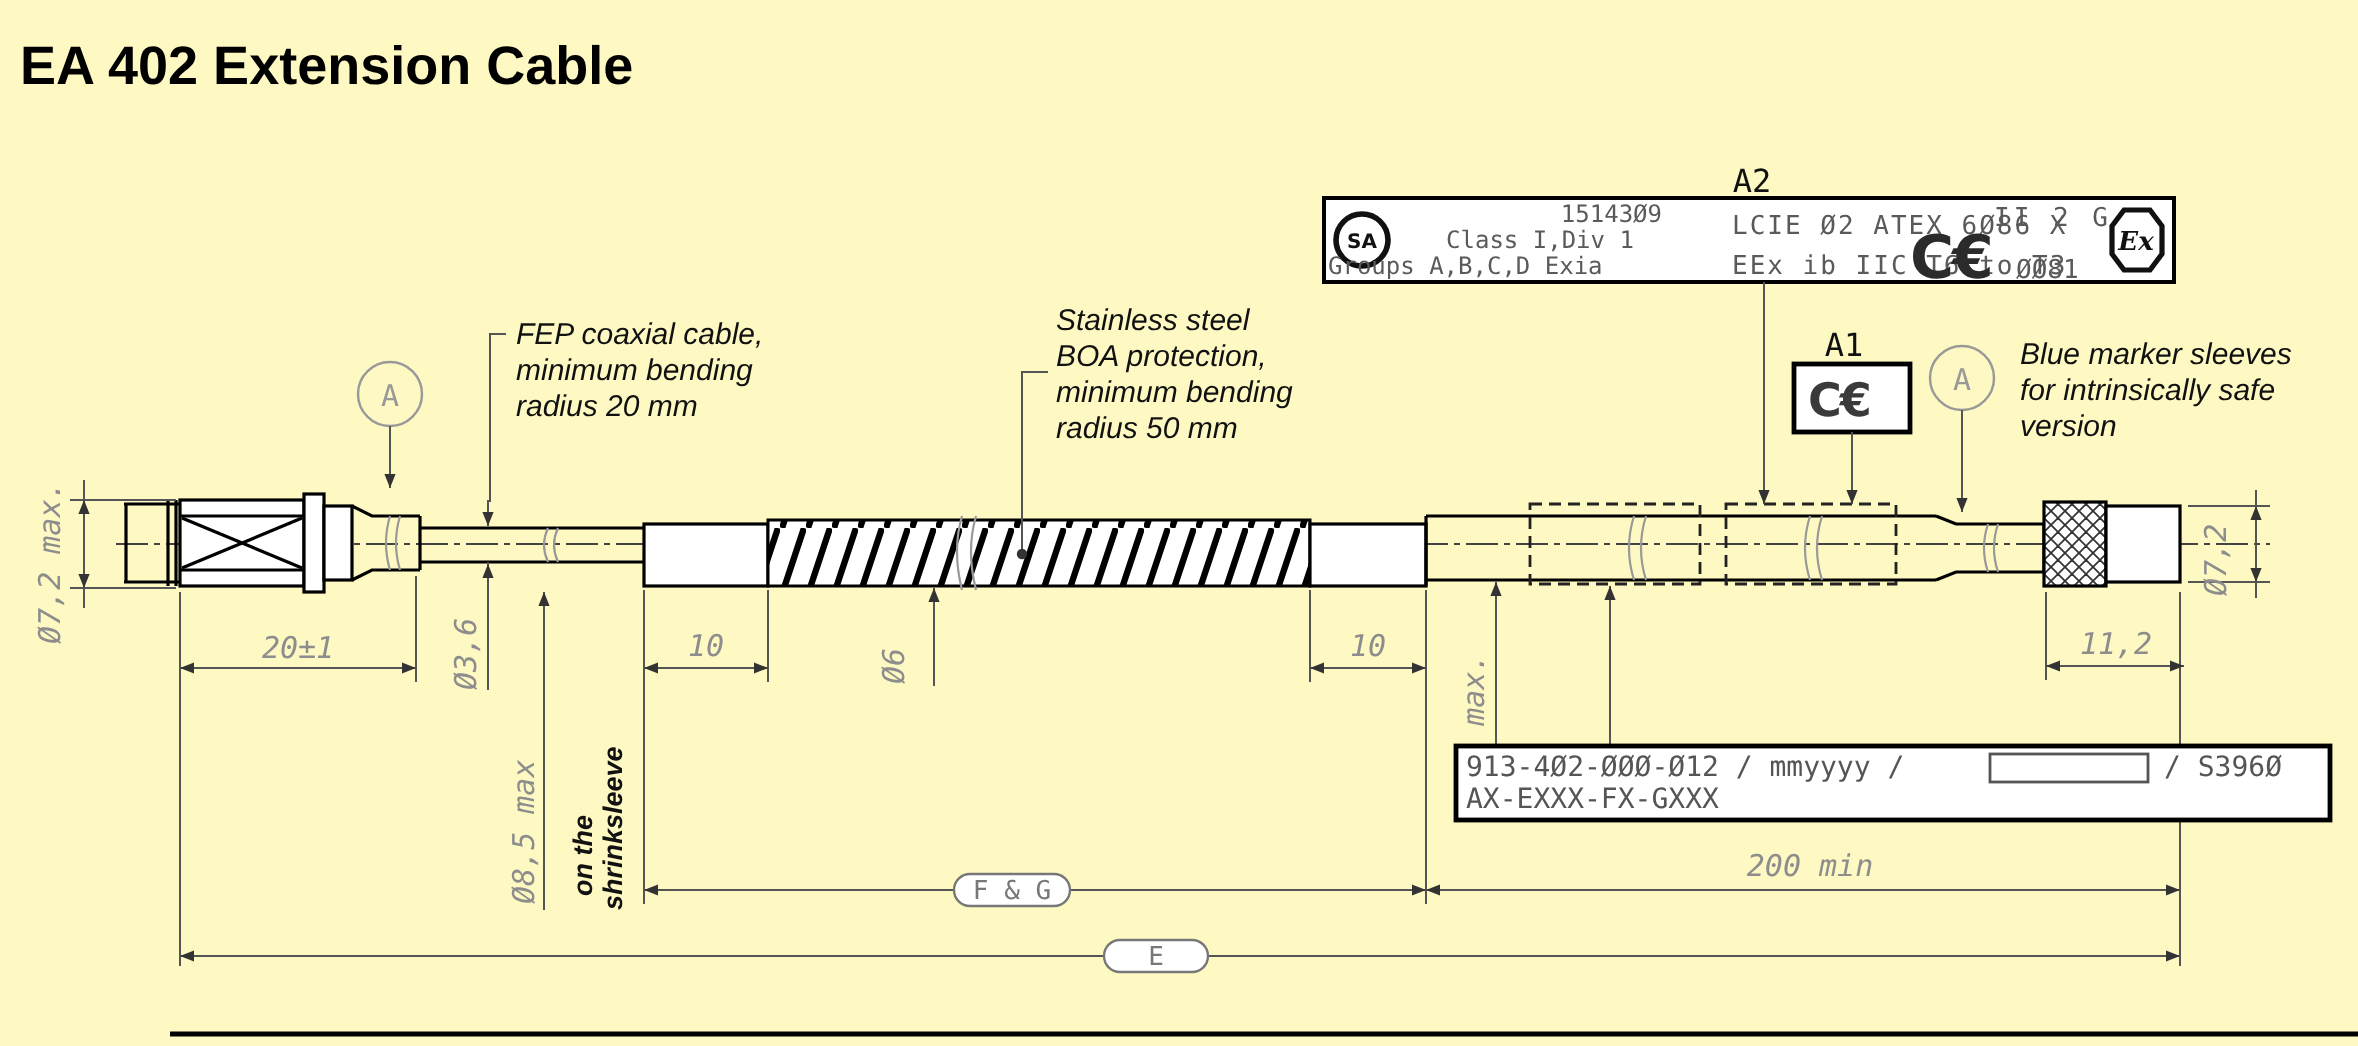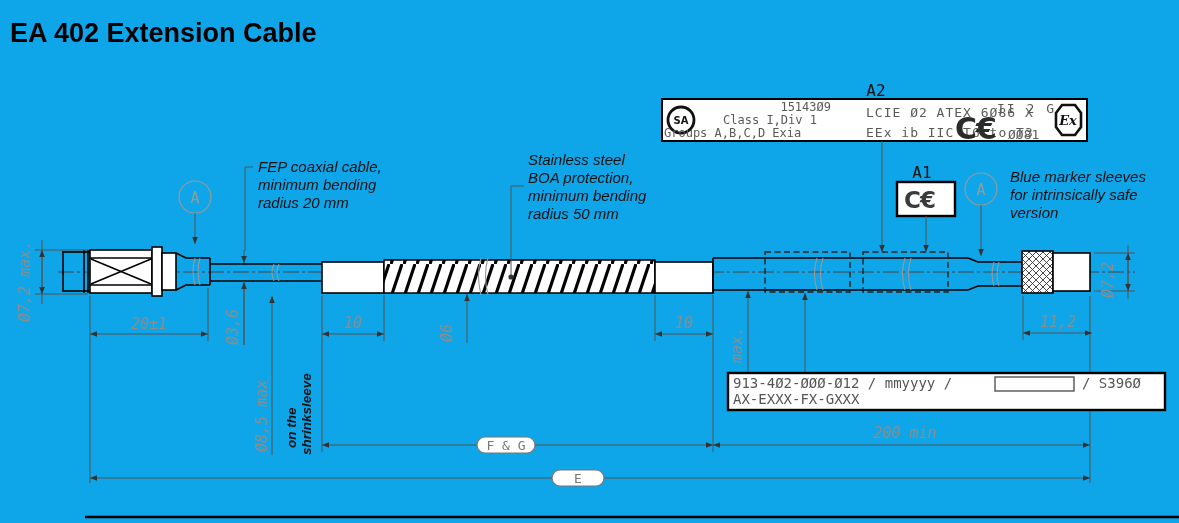--- a/index.html
+++ b/index.html
@@ -1,16 +1,16 @@
 <!DOCTYPE html>
 <html><head>
 <meta charset="utf-8">
 <style>
   html,body{margin:0;padding:0;background:#fff;}
-  .stage{position:relative;width:1179px;height:523px;background:#0ea5e9;overflow:hidden;
+  .stage{position:relative;width:1179px;height:523px;background:#fef9c3;overflow:hidden;
          font-family:"Liberation Sans",sans-serif;}
   svg text{user-select:none;}
   .title   {font:bold 27px "Liberation Sans",sans-serif; fill:#000;}
   .ann     {font:italic 15px "Liberation Sans",sans-serif; fill:#111;}
   .note    {font:bold italic 13.5px "Liberation Sans",sans-serif; fill:#111;}
   .dim     {font:italic 15px "DejaVu Sans Mono",monospace; fill:#8d8d8d;}
   .mono12  {font:12px "DejaVu Sans Mono",monospace; fill:#5a5a5a;}
   .mono13  {font:13px "DejaVu Sans Mono",monospace; fill:#5a5a5a;}
   .mono14  {font:14px "DejaVu Sans Mono",monospace; fill:#555;}
   .mlabel  {font:16px "DejaVu Sans Mono",monospace; fill:#111;}

